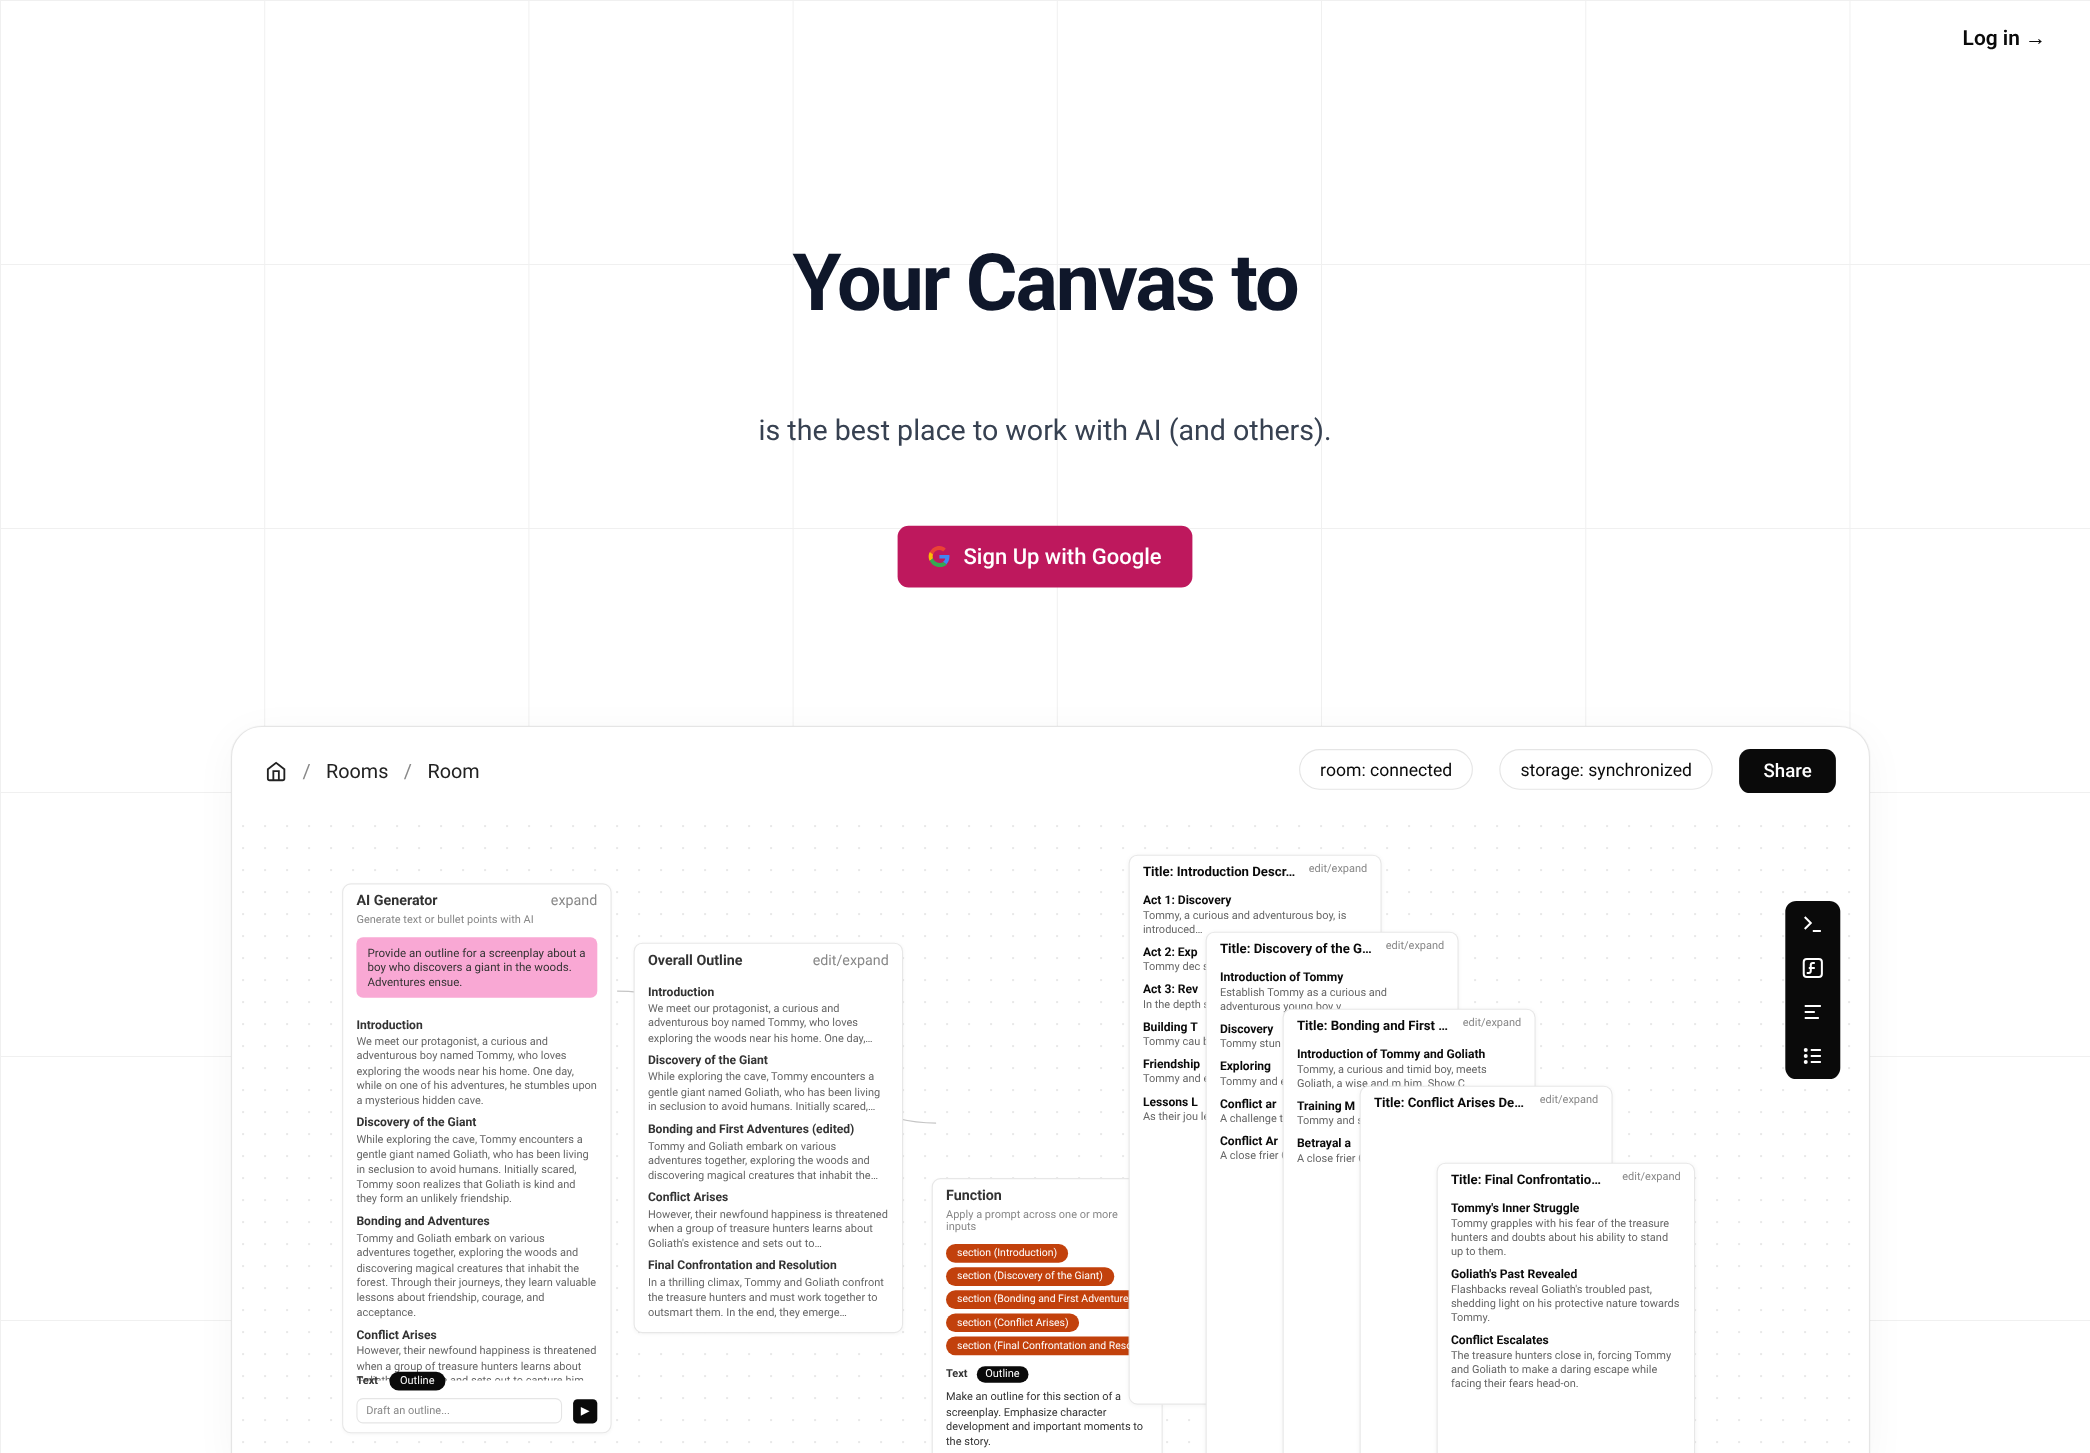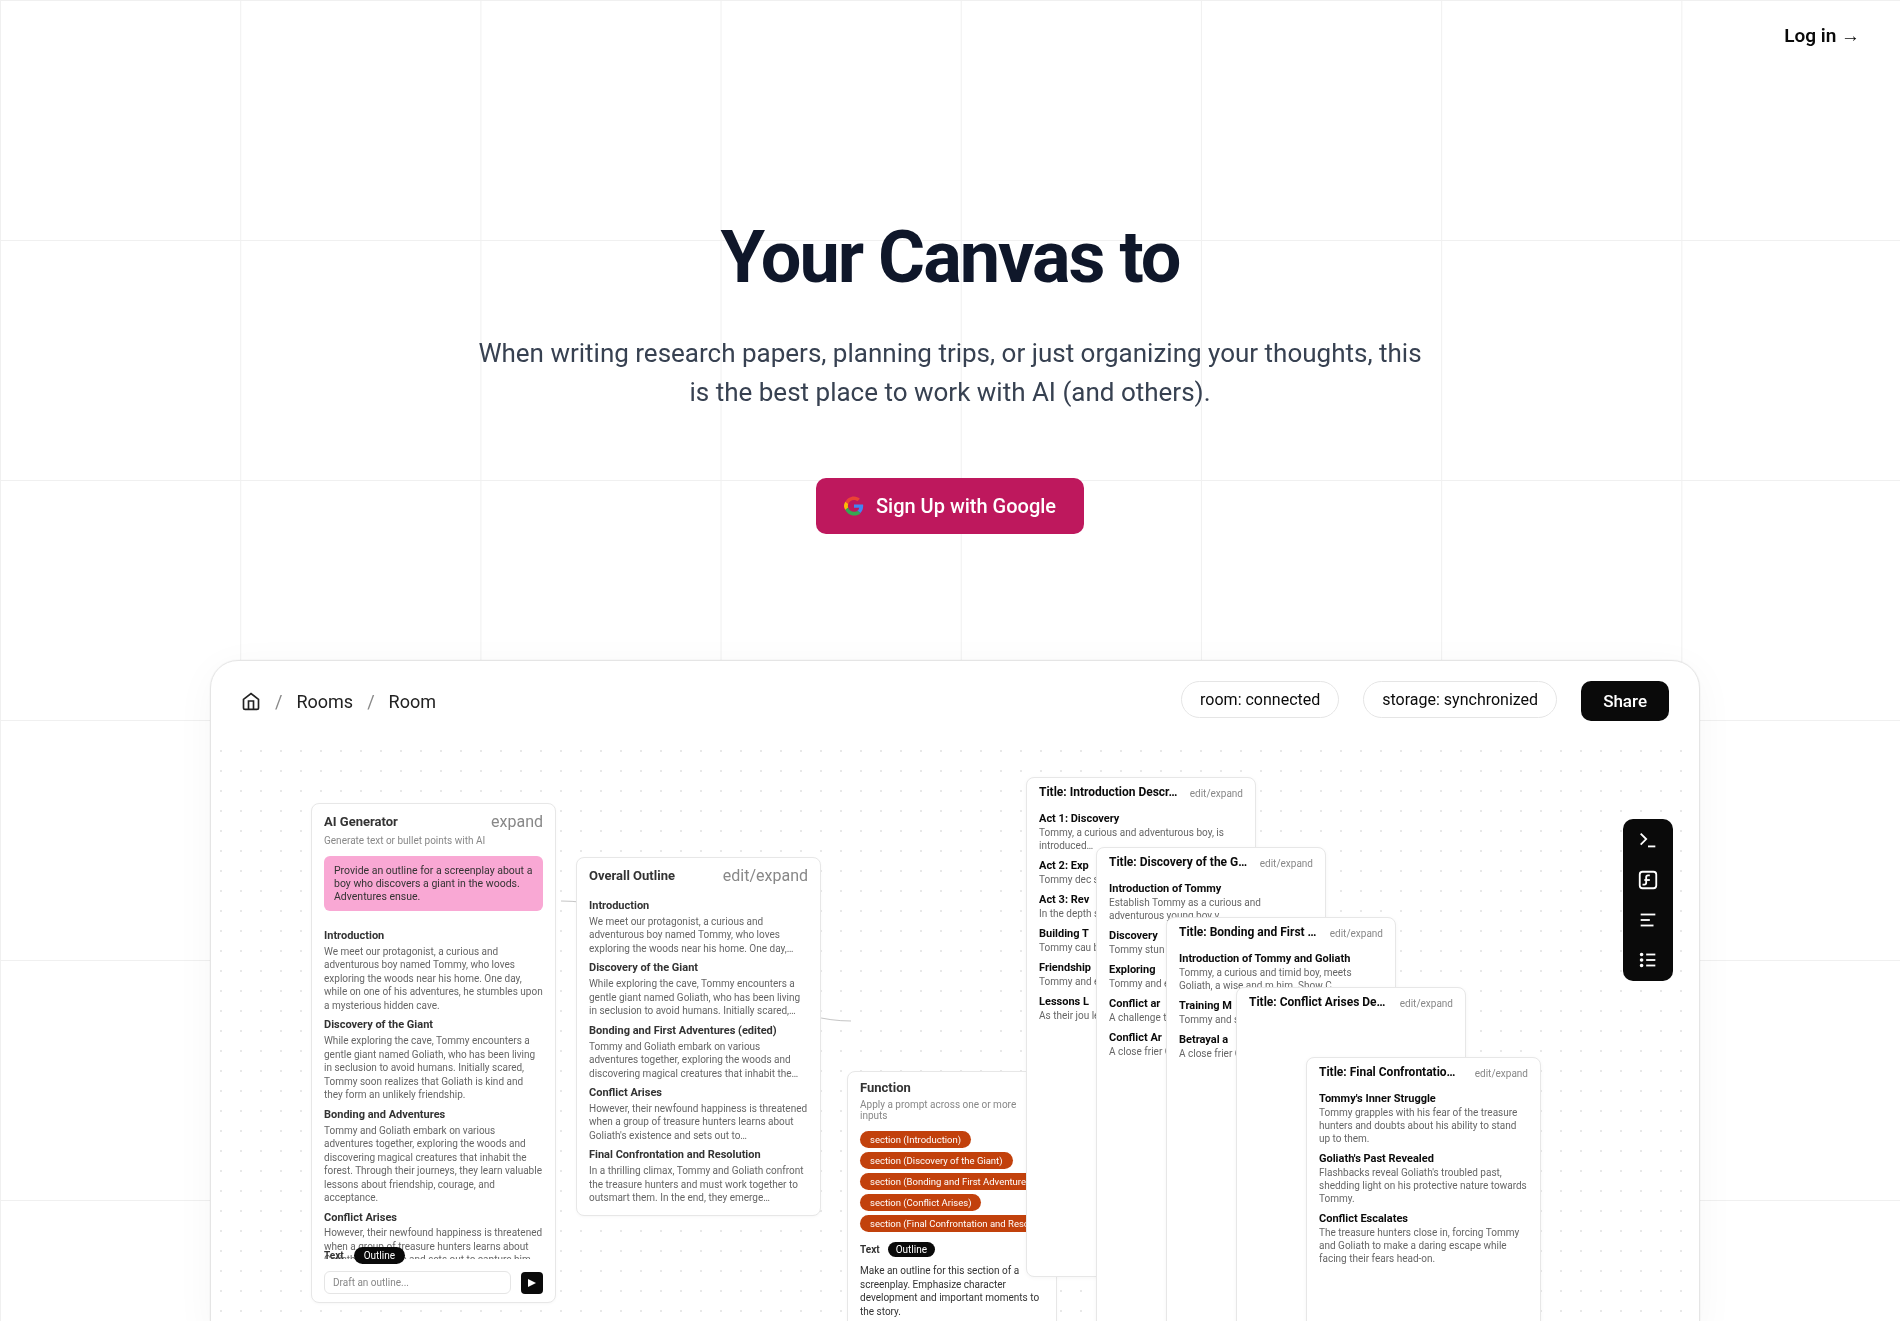--- a/index.html
+++ b/index.html
@@ -146,21 +146,21 @@
   box-shadow: 0 1px 3px rgba(0,0,0,.03);
 }
 .card-head {
   display: flex;
   justify-content: space-between;
   align-items: center;
   padding: 8px 12px 4px;
   font-weight: 700;
   font-size: 13px;
 }
-.card-head .sub { font-weight: 400; color: #888; font-size: 16px; cursor: pointer; }
+.card-head .sub { font-weight: 400; color: #888; font-size: 13px; cursor: pointer; }
 .card-sub { font-size: 10px; color: #888; padding: 0 12px 6px; }
 .card-body { padding: 4px 12px 10px; line-height: 1.35; }
 .prompt-box {
   margin: 4px 12px 8px;
   background: #f9a8d4;
   border-radius: 6px;
   padding: 8px 10px;
   font-size: 10.5px;
   color: #333;
 }
@@ -190,21 +190,21 @@
 
 
 .tcard {
   position: absolute;
   background:#fff;
   border:1px solid #e7e7e7;
   border-radius:8px;
   font-size:11px;
   box-shadow:0 1px 4px rgba(0,0,0,.04);
 }
-.tcard-head { display:flex; justify-content:space-between; align-items:flex-end; padding:7px 12px 4px; font-weight:700; font-size:12px; }
+.tcard-head { display:flex; justify-content:space-between; align-items:flex-start; padding:7px 12px 4px; font-weight:700; font-size:12px; }
 .tcard-head .sub { font-weight:400; color:#888; font-size:10px; cursor:pointer; }
 .tcard-body { padding:2px 12px 10px; }
 .tcard h5 { font-size:11px; font-weight:700; margin-top:7px; }
 .tcard .txt { font-size:10px; color:#666; margin-top:1px; line-height:1.3; }
 
 svg.connector { position:absolute; pointer-events:none; }
 </style>
 </head>
 <body>
 
@@ -212,21 +212,21 @@
 
 <div class="topbar">
   <div class="login-btn">Log in →</div>
 </div>
 
 <div class="hero">
   <h1>
     <span>Your Canvas to</span><br>
   </h1>
   <p>
-    <span>When writing research papers, planning trips, or just organizing your thoughts, this</span><br>
+    <br>
     <span>is the best place to work with AI (and others).</span>
   </p>
   <div class="signup-btn">
     <svg class="google-icon" viewBox="0 0 48 48">
         <path fill="#EA4335" d="M24 9.5c3.9 0 6.6 1.7 8.1 3.1l5.9-5.9C34.4 3.1 29.7 1 24 1 14.8 1 6.9 6.5 3.2 14.4l6.9 5.4C11.9 13.7 17.4 9.5 24 9.5z"></path>
         <path fill="#4285F4" d="M46.1 24.5c0-1.6-.1-2.8-.4-4.1H24v7.8h12.6c-.3 2.1-1.6 5.2-4.7 7.3l7.2 5.6c4.3-4 6.8-9.9 6.8-16.6z"></path>
         <path fill="#FBBC05" d="M10.1 28.2c-.5-1.4-.8-2.9-.8-4.4s.3-3 .8-4.4l-6.9-5.4C1.6 17.2 0 20.5 0 23.8s1.6 6.6 3.2 9.8l6.9-5.4z"></path>
         <path fill="#34A853" d="M24 47c6.5 0 11.9-2.1 15.9-5.8l-7.2-5.6c-2 1.4-4.7 2.4-8.7 2.4-6.6 0-12.1-4.2-14.1-10.2l-6.9 5.4C6.9 41.5 14.8 47 24 47z"></path>
       </svg>
     <span>Sign Up with Google</span>

